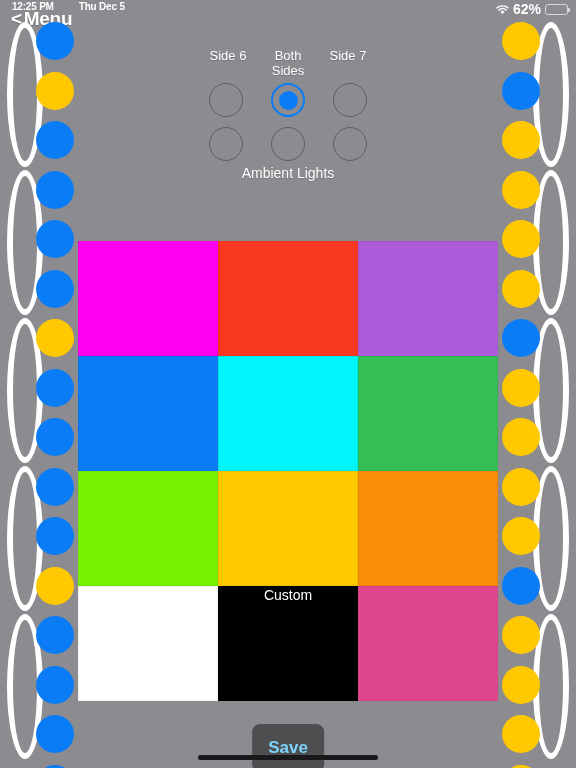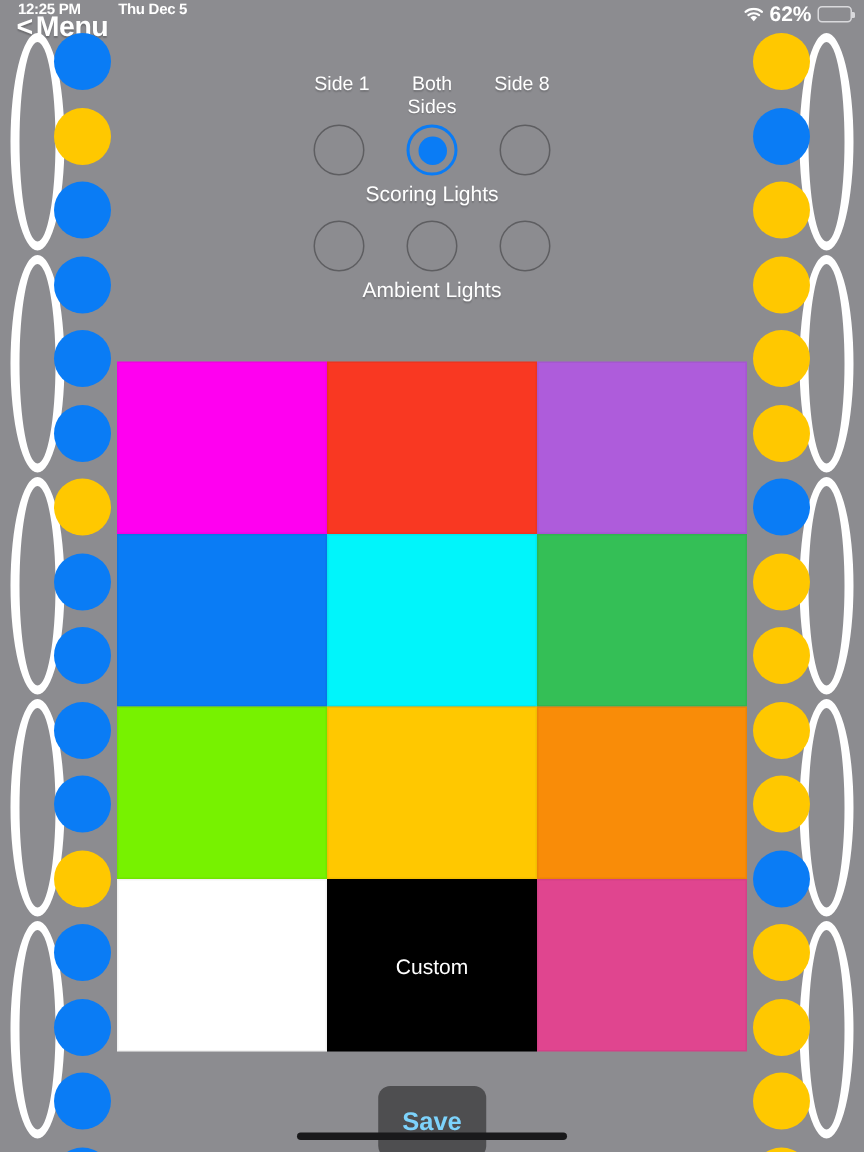--- a/index.html
+++ b/index.html
@@ -91,21 +91,21 @@
   }
   .radio-group + .radio-group { margin-top: 10px; }
 
   
   .color-grid {
     position: absolute; left: 78px; top: 241px;
     width: 420px; height: 460px;
     display: grid; grid-template-columns: repeat(3, 1fr); grid-template-rows: repeat(4, 1fr);
   }
   .swatch {
-    position: relative; display: flex; align-items: center; justify-content: center;
+    position: relative; display: flex; justify-content: center;
     border: 1px solid rgba(0,0,0,0.05);
   }
   .swatch-label { color: #ffffff; font-size: 14px; }
 
   
   .save-btn {
     position: absolute; left: 50%; transform: translateX(-50%); top: 712px;
     background: #4e4e50; color: #7dd3fc; font-size: 17px; font-weight: bold;
     padding: 14px 16px; border-radius: 8px; border: none;
     font-family: "Liberation Sans", sans-serif;
@@ -199,38 +199,37 @@
         <div class="dot" style="background: rgb(10, 124, 245); top: 566.5px;"></div>
         <div class="dot" style="background: rgb(255, 200, 0); top: 616px;"></div>
         <div class="dot" style="background: rgb(255, 200, 0); top: 665.5px;"></div>
         <div class="dot" style="background: rgb(255, 200, 0); top: 715px;"></div>
         <div class="dot" style="background: rgb(255, 200, 0); top: 764.5px;"></div>
       </div>
   </div>
 
   <div class="radio-area">
     <div class="radio-headers">
-      <span>Side 1</span>
+      <span>Side 6</span>
       <span>Both Sides</span>
-      <span>Side 8</span>
+      <span>Side 7</span>
     </div>
     <div id="radio-groups">
         <div class="radio-group">
           <div class="radio-row">
             <div class="radio-cell">
               <div class="radio"></div>
             </div>
             <div class="radio-cell">
               <div class="radio selected"></div>
             </div>
             <div class="radio-cell">
               <div class="radio"></div>
             </div>
           </div>
-          <div class="radio-label">Scoring Lights</div>
         </div>
         <div class="radio-group">
           <div class="radio-row">
             <div class="radio-cell">
               <div class="radio"></div>
             </div>
             <div class="radio-cell">
               <div class="radio"></div>
             </div>
             <div class="radio-cell">

